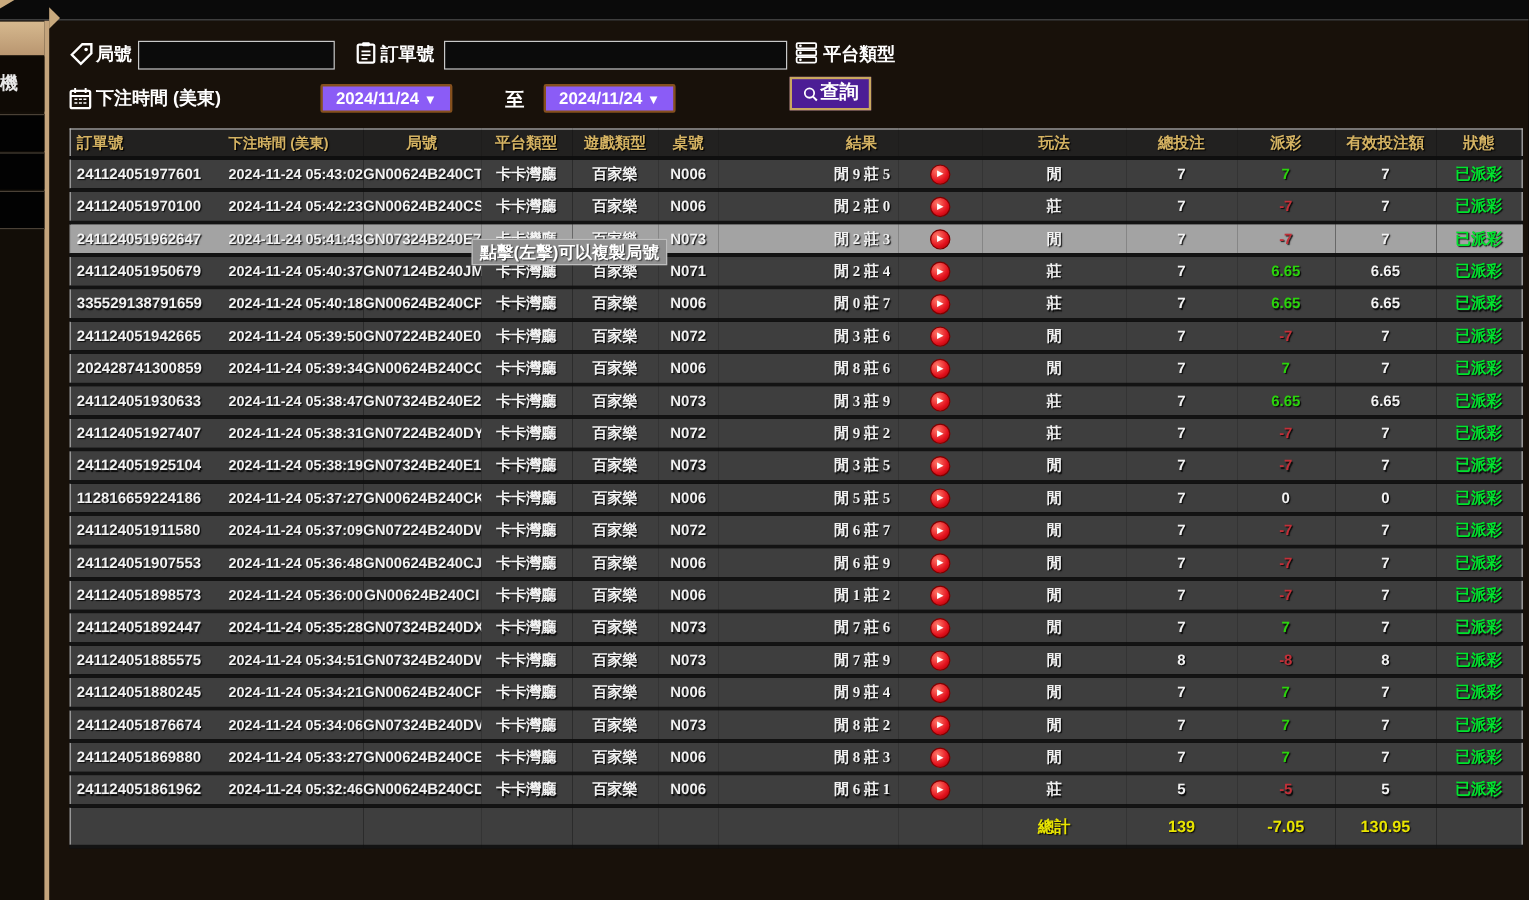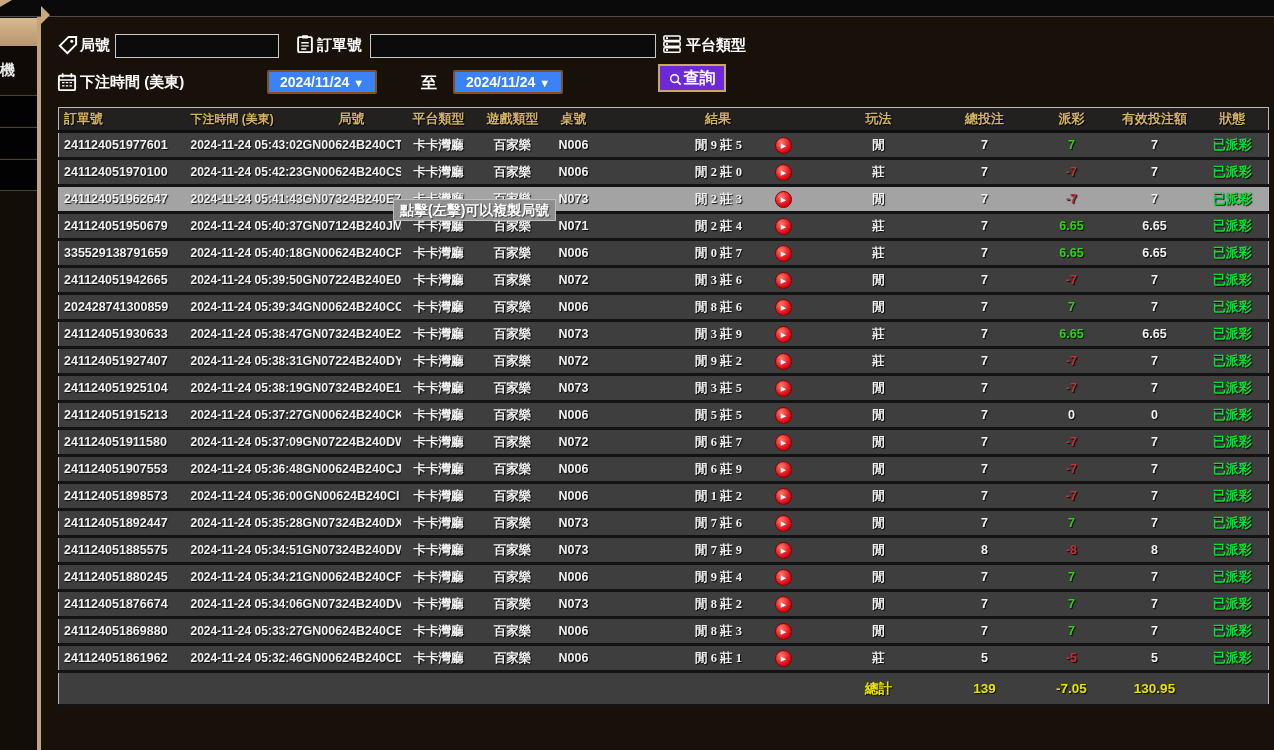--- a/index.html
+++ b/index.html
@@ -27,25 +27,25 @@
   .filters{position:absolute;left:41px;top:17px;width:1233px;height:90px;z-index:2;}
   .flabel{position:absolute;color:#fff;font-weight:bold;font-size:15px;white-space:nowrap;}
   .ficon{position:absolute;width:20px;height:20px;}
   .ficon svg{width:20px;height:20px;}
   .tinput{position:absolute;height:22px;background:#0b0b0b;border:1px solid #c9c9c9;
     color:#eee;font-size:13px;padding:0 4px;outline:none;}
   .dropdown{position:absolute;height:20px;background:#3a3a3a;border:2px solid #85501e;
     border-radius:2px;color:#fff;font-weight:bold;font-size:14px;line-height:20px;
     padding-left:9px;cursor:pointer;}
   .dropdown .arr{position:absolute;right:8px;top:0;font-size:11px;}
-  .datebtn{position:absolute;height:20px;background:#3b82f6;border:2px solid #85501e;
+  .datebtn{position:absolute;height:20px;background:#8b5cf6;border:2px solid #85501e;
     border-radius:2px;color:#fff;font-weight:bold;font-size:14px;line-height:20px;
     text-align:center;cursor:pointer;}
   .datebtn .arr{font-size:11px;margin-left:4px;}
-  .searchbtn{position:absolute;left:617px;top:47px;width:64px;height:24px;background:#6d28d9;
+  .searchbtn{position:absolute;left:617px;top:47px;width:64px;height:24px;background:#4c1d95;
     border:2px solid #c9a85f;color:#fff;font-weight:bold;font-size:16px;line-height:24px;
     text-align:center;cursor:pointer;}
   .searchbtn svg{vertical-align:-3px;margin-right:2px;}
   
   .bet-table{position:absolute;left:58px;top:107px;width:1210px;z-index:1;
     border-collapse:collapse;table-layout:fixed;background:#101010;border:1px solid #b9b9b9;}
   .bet-table th{background:#222120;color:#d4b262;font-size:13px;font-weight:bold;height:20px;
     border-bottom:3px solid #0f0f0f;text-align:center;white-space:nowrap;overflow:hidden;
     text-shadow:1px 1px 1px #000;}
   .bet-table td{background:#3e3e3e;color:#f2f2f2;font-size:12.5px;font-weight:bold;height:24px;
@@ -317,21 +317,21 @@
           <td class="c5">N073</td>
           <td class="c6">閒 3 莊 5</td>
           <td class="c7"><span class="play-btn">▶</span></td>
           <td class="c8">閒</td>
           <td class="c9">7</td>
           <td class="c10 neg">-7</td>
           <td class="c11">7</td>
           <td class="c12 stat">已派彩</td>
         </tr>
         <tr class="">
-          <td class="c0">241124051915213</td>
+          <td class="c0">112816659224186</td>
           <td class="c1">2024-11-24 05:37:27</td>
           <td class="c2">GN00624B240CK</td>
           <td class="c3">卡卡灣廳</td>
           <td class="c4">百家樂</td>
           <td class="c5">N006</td>
           <td class="c6">閒 5 莊 5</td>
           <td class="c7"><span class="play-btn">▶</span></td>
           <td class="c8">閒</td>
           <td class="c9">7</td>
           <td class="c10 zero">0</td>

